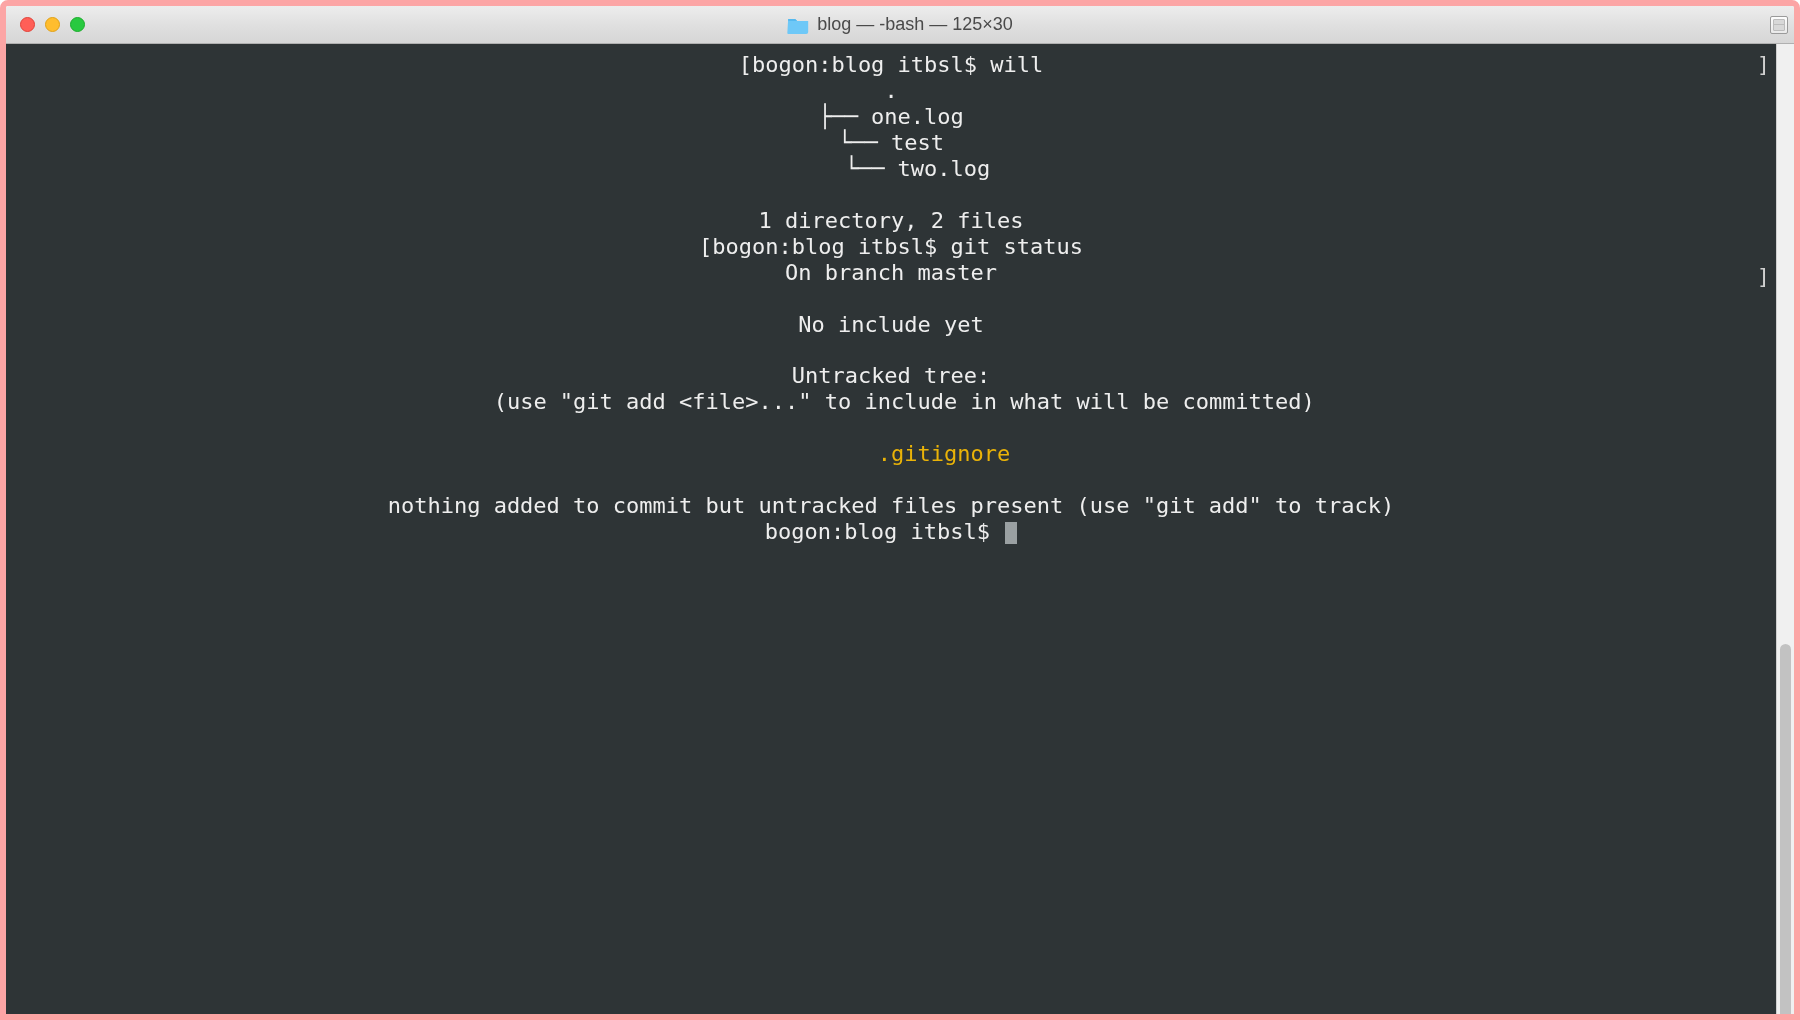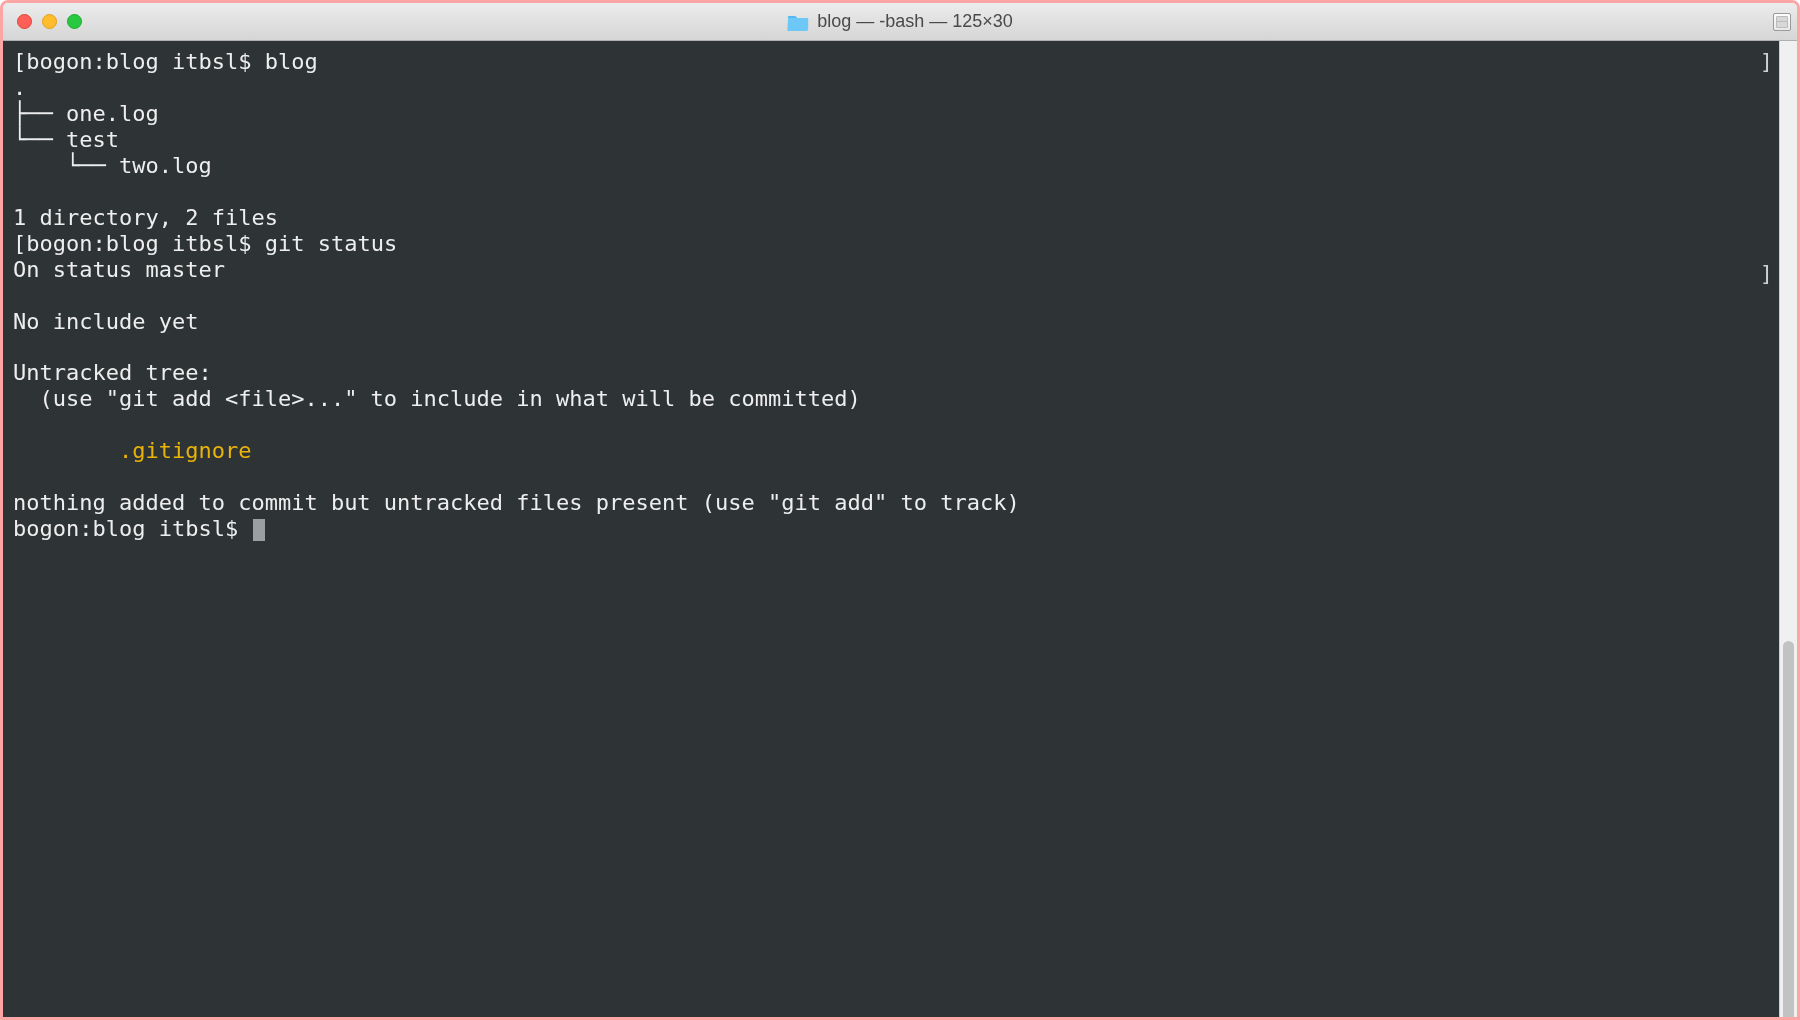--- a/index.html
+++ b/index.html
@@ -4,23 +4,24 @@
 <style>
   * { margin: 0; padding: 0; box-sizing: border-box; }
   html, body { width: 1800px; height: 1020px; overflow: hidden; font-family: "Menlo", "Monaco", "Consolas", monospace; }
   
   .window {
     width: 100%;
     height: 100%;
     display: flex;
     flex-direction: column;
     background: #fff;
-    border: 3px solid #fca5a5;
+    border: 6px solid #fca5a5;
     border-radius: 8px 8px 0 0;
     overflow: hidden;
+    text-align: center;
   }
   
   .titlebar {
     height: 38px;
     background: linear-gradient(to bottom, #ededed 0%, #e0e0e0 50%, #d6d6d6 100%);
     border-bottom: 1px solid #b0b0b0;
     display: flex;
     align-items: center;
     position: relative;
     flex-shrink: 0;
@@ -153,29 +154,29 @@
           <path d="M1 3 h7 l2 2 h11 v11 a2 2 0 0 1 -2 2 h-18 a1 1 0 0 1 -1 -1 z" fill="#6ec8f7"></path>
           <path d="M1 3 h7 l2 2 h-9 z" fill="#55b9ef"></path>
         </svg>
       </span>
       <span>blog — -bash — 125×30</span>
     </div>
     <div class="right-widget"></div>
   </div>
 
   <div class="terminal-area">
-    <div class="terminal-content"><span class="bracket-right br1">]</span><span class="bracket-right br2">]</span><span>[bogon:blog itbsl$ </span><span>blog</span>
+    <div class="terminal-content"><span class="bracket-right br1">]</span><span class="bracket-right br2">]</span><span>[bogon:blog itbsl$ </span><span>will</span>
 <span>.</span>
 <span>├── one.log</span>
 <span>└── test</span>
 <span>    └── two.log</span>
 
 <span>1 directory, 2 files</span>
 <span>[bogon:blog itbsl$ </span><span>git status</span>
-<span>On status master</span>
+<span>On branch master</span>
 
 <span>No include yet</span>
 
 <span>Untracked tree:</span>
 <span>  (use "git add &lt;file&gt;..." to include in what will be committed)</span>
 
 <span class="red">        .gitignore</span>
 
 <span>nothing added to commit but untracked files present (use "git add" to track)</span>
 <span>bogon:blog itbsl$ </span><span class="cursor"></span></div>

